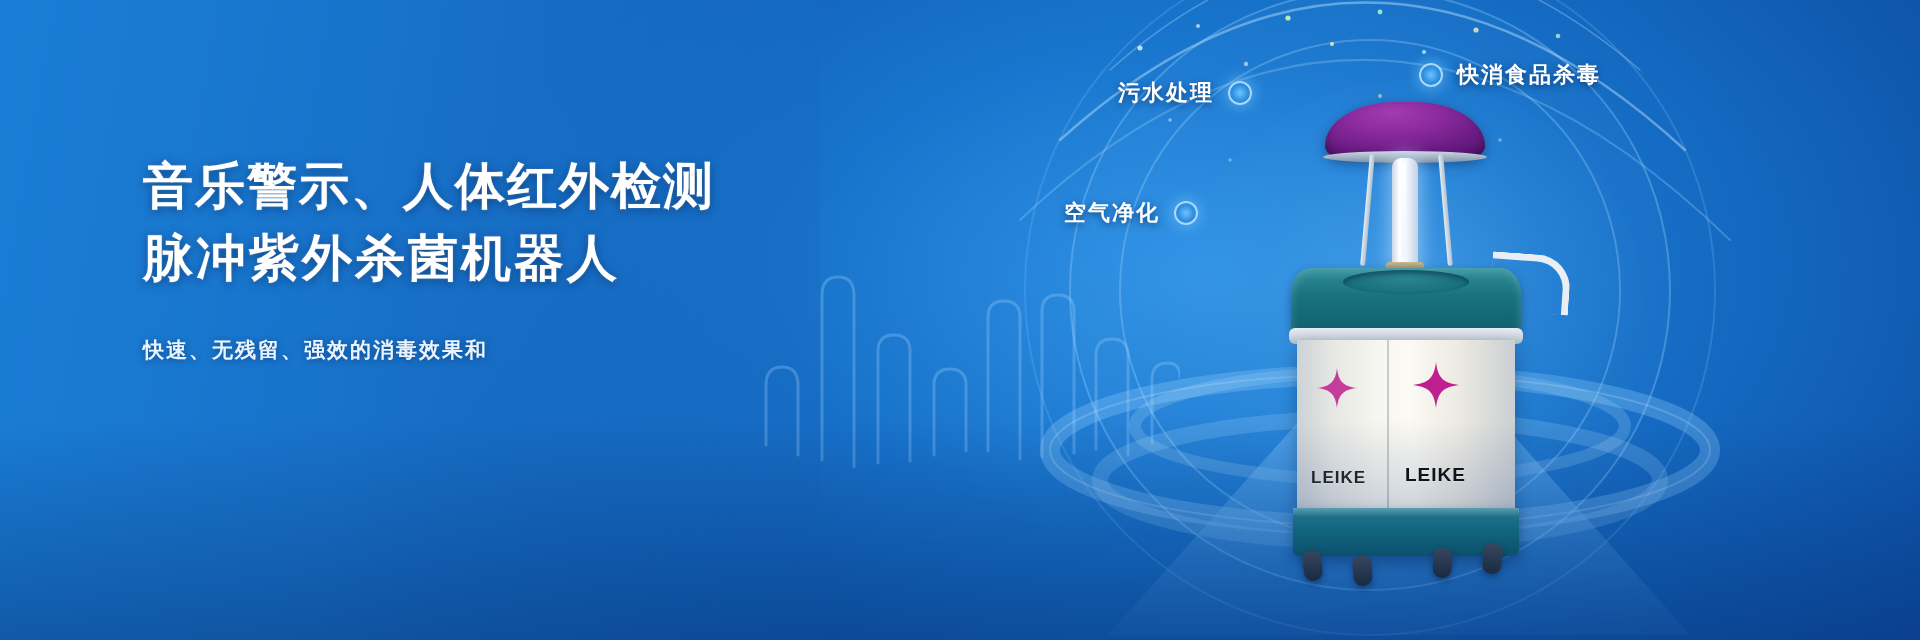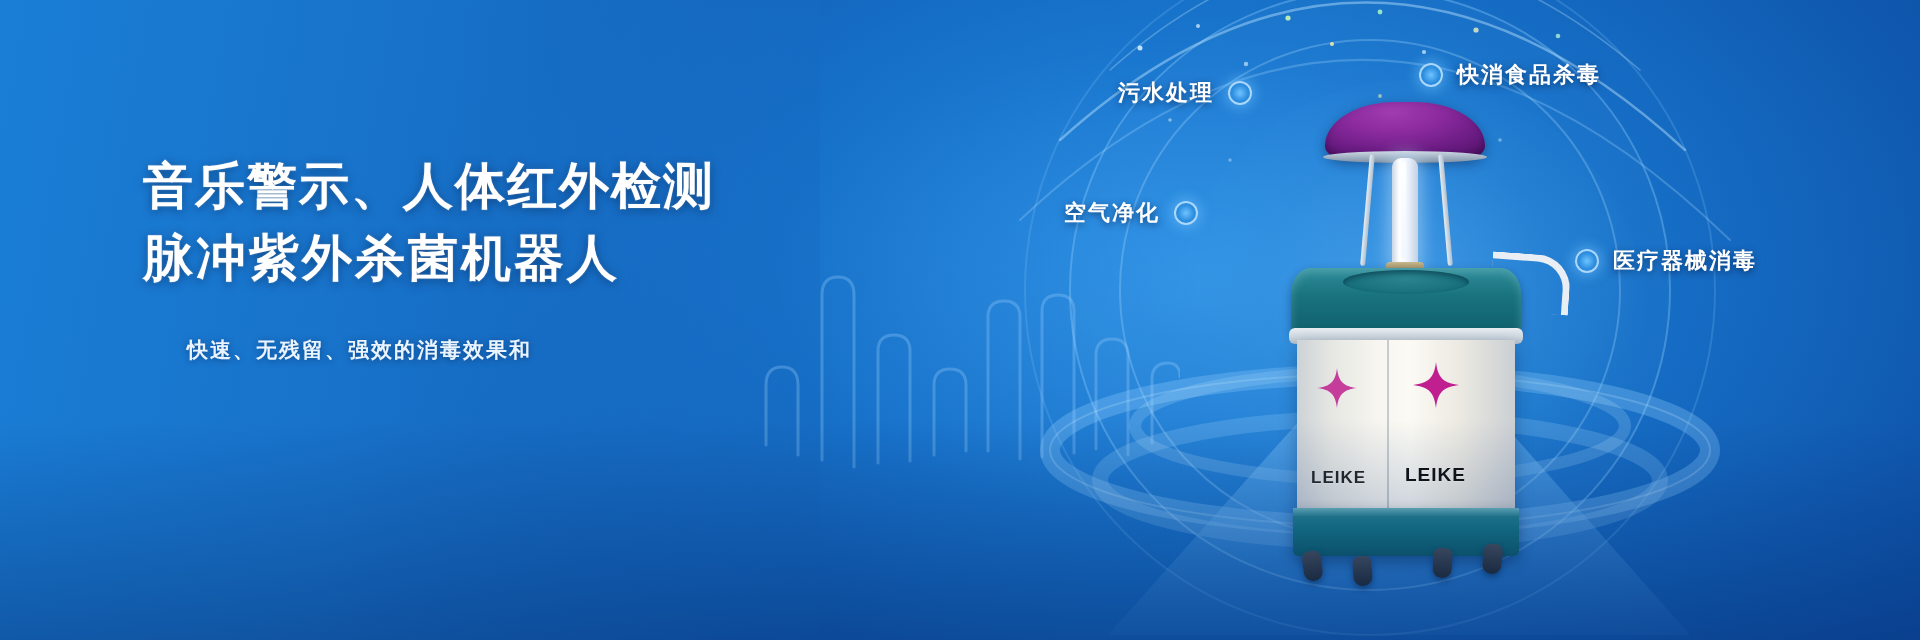--- a/index.html
+++ b/index.html
@@ -90,21 +90,20 @@
   .subcopy {
     margin-top: 34px;
     font-family: "DejaVu Serif", "Liberation Serif", serif;
     font-weight: 700;
     font-size: 21px;
     line-height: 44px;
     color: #eaf4ff;
     letter-spacing: 2px;
     text-shadow: 0 1px 6px rgba(3,32,80,0.5);
     white-space: nowrap;
-    margin-left: 44px;
   }
 
   
   .callout {
     position: absolute;
     display: flex;
     align-items: center;
     gap: 14px;
     font-family: "DejaVu Serif", "Liberation Serif", serif;
     font-weight: 700;
@@ -367,24 +366,20 @@
   <div class="callout" id="callout-food">
     <span class="dot"></span>
     <span>快消食品杀毒</span>
   </div>
 
   <div class="callout" id="callout-air">
     <span>空气净化</span>
     <span class="dot"></span>
   </div>
 
-  <div class="callout" id="callout-medical">
-    <span class="dot"></span>
-    <span>医疗器械消毒</span>
-  </div>
 
   <div class="device">
     <div class="cap-dome"></div>
     <div class="cap-rim"></div>
     <div class="lamp-strut s1"></div>
     <div class="lamp-strut s2"></div>
     <div class="lamp-tube"></div>
     <div class="lamp-base"></div>
 
     <div class="handle"></div>

